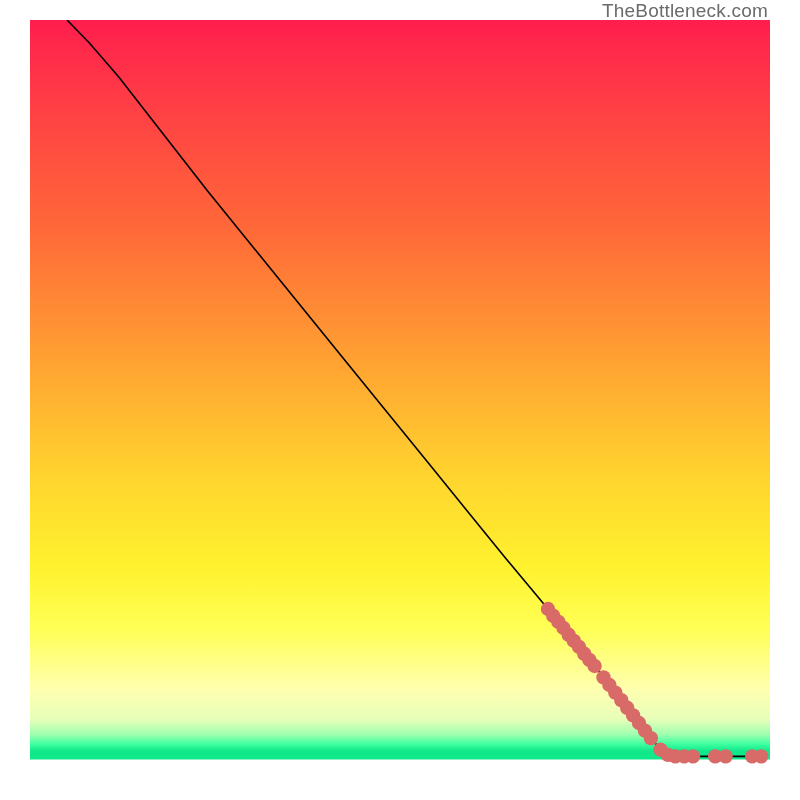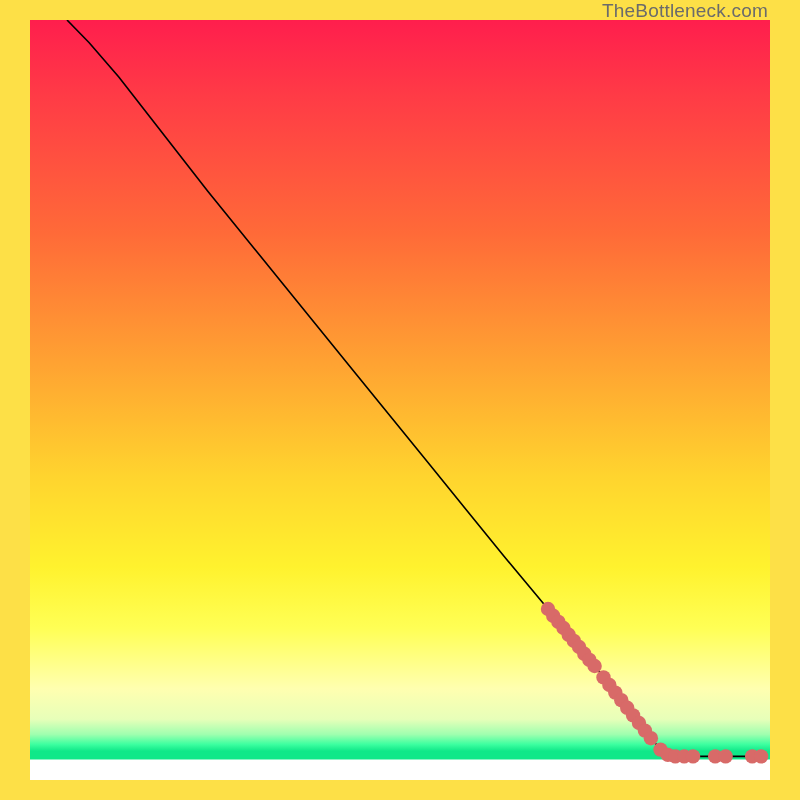--- a/index.html
+++ b/index.html
@@ -10,21 +10,21 @@
     background: #000;
     overflow: hidden;
     font-family: Arial, Helvetica, sans-serif;
   }
   .frame {
     position: absolute;
     top: 0;
     left: 0;
     width: 800px;
     height: 800px;
-    background: #fde047;
+    background: #ffffff;
   }
   .plot {
     position: absolute;
     top: 20px;
     left: 30px;
     width: 740px;
     height: 760px;
     overflow: hidden;
   }
   .gradient {

